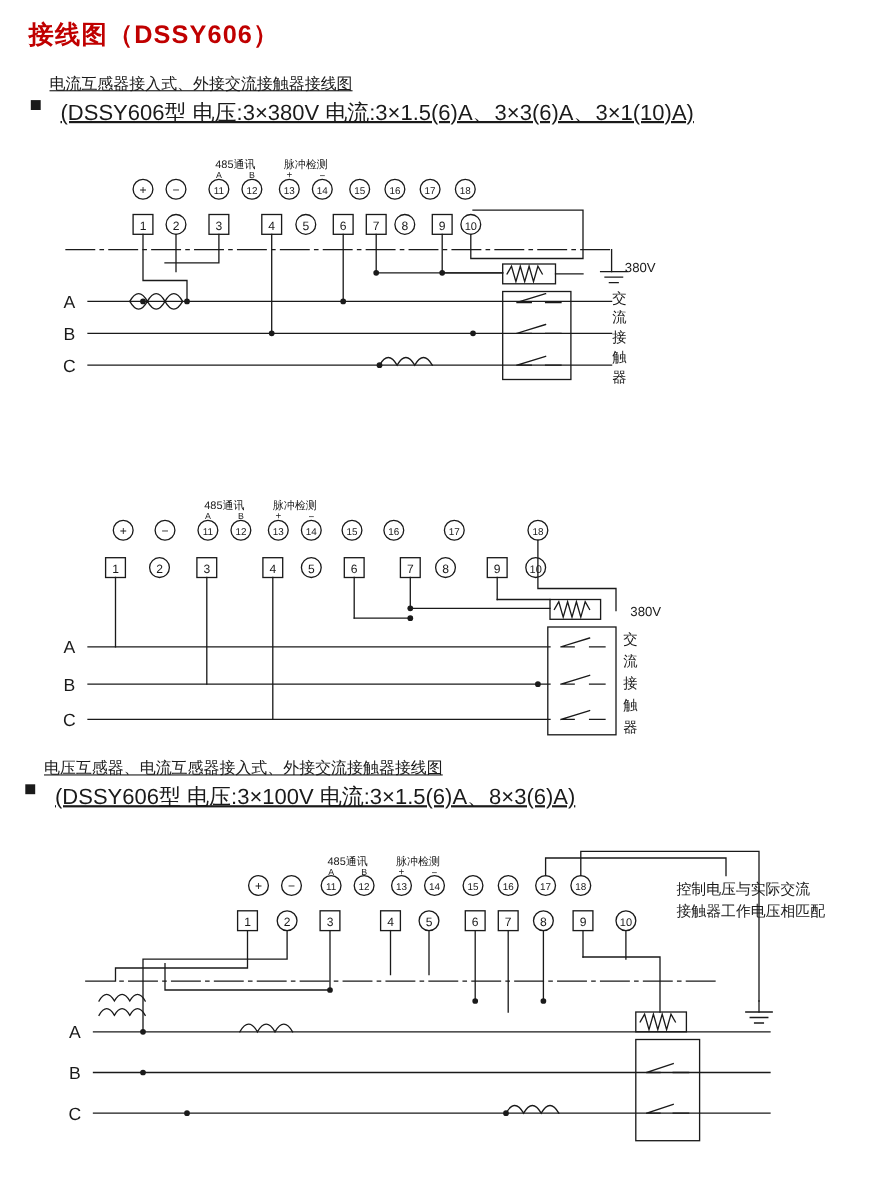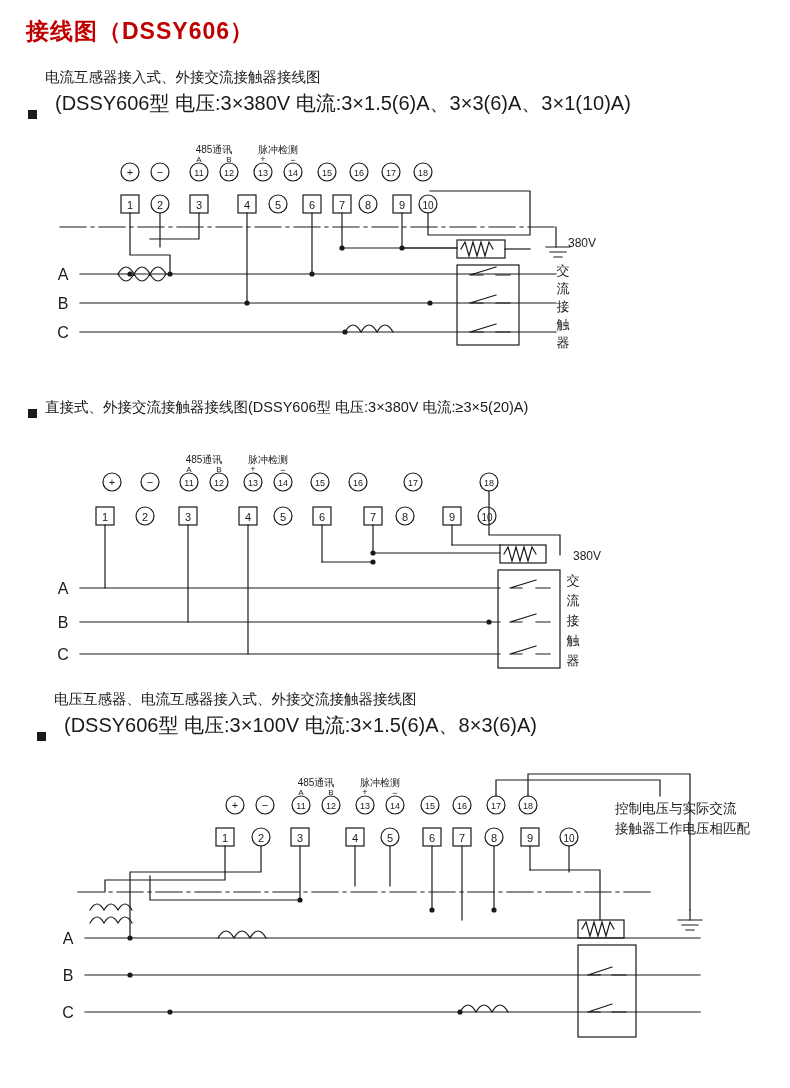--- a/index.html
+++ b/index.html
@@ -8,21 +8,21 @@
     font-family:"Liberation Sans","DejaVu Sans",sans-serif;
     color:#1a1a1a;position:relative;overflow:hidden;
   }
   .page{position:relative;width:648px;height:1088px;border-radius:18px;}
 
   .title{
     position:absolute;left:26px;top:16px;
     font-size:23px;font-weight:bold;color:#c00000;letter-spacing:1px;
   }
 
-  .bullet-row{position:absolute;display:flex;align-items:flex-end;}
+  .bullet-row{position:absolute;display:flex;align-items:center;text-decoration:underline;}
   .bullet-sq{
     width:9px;height:9px;background:#1a1a1a;margin-top:6px;margin-right:8px;flex:0 0 auto;
   }
   .bullet-text{font-size:14.5px;line-height:1.55;white-space:nowrap;}
   .sub-line{font-size:20px;line-height:1.55;white-space:nowrap;}
 
   
   .diagram{position:absolute;}
   .diagram svg{display:block;}
 
@@ -156,26 +156,20 @@
       <g class="cap" fill="#1a1a1a" font-size="13" text-anchor="middle">
         <text x="563" y="140">交</text>
         <text x="563" y="158">流</text>
         <text x="563" y="176">接</text>
         <text x="563" y="194">触</text>
         <text x="563" y="212">器</text>
       </g>
     </svg>
   </div>
 
-  <div class="bullet-row" style="left:28px;top:396px;">
-    <div class="bullet-sq"></div>
-    <div>
-      <div class="bullet-text">直接式、外接交流接触器接线图(DSSY606型 电压:3×380V 电流:≥3×5(20)A)</div>
-    </div>
-  </div>
 
   <div class="diagram" style="left:0px;top:440px;">
     <svg width="790" height="245" viewBox="0 0 790 245">
       <g fill="none" stroke="#1a1a1a" stroke-width="1.2" stroke-linecap="square">
 
         <circle cx="112" cy="42" r="9"></circle>
           <circle cx="150" cy="42" r="9"></circle>
         <circle cx="189" cy="42" r="9"></circle>
           <circle cx="219" cy="42" r="9"></circle>
         <circle cx="253" cy="42" r="9"></circle>
@@ -266,21 +260,21 @@
       <g class="cap" fill="#1a1a1a" font-size="13" text-anchor="middle">
         <text x="573" y="145">交</text>
         <text x="573" y="165">流</text>
         <text x="573" y="185">接</text>
         <text x="573" y="205">触</text>
         <text x="573" y="225">器</text>
       </g>
     </svg>
   </div>
 
-  <div class="bullet-row" style="left:37px;top:688px;">
+  <div class="bullet-row" style="left:23px;top:688px;">
     <div class="bullet-sq"></div>
     <div>
       <div class="bullet-text">电压互感器、电流互感器接入式、外接交流接触器接线图</div>
       <div class="sub-line" style="padding-left:10px;">(DSSY606型 电压:3×100V 电流:3×1.5(6)A、8×3(6)A)</div>
     </div>
   </div>
 
   <div class="diagram" style="left:0px;top:760px;">
     <svg width="790" height="310" viewBox="0 0 790 310">
       <g fill="none" stroke="#1a1a1a" stroke-width="1.2" stroke-linecap="square">

